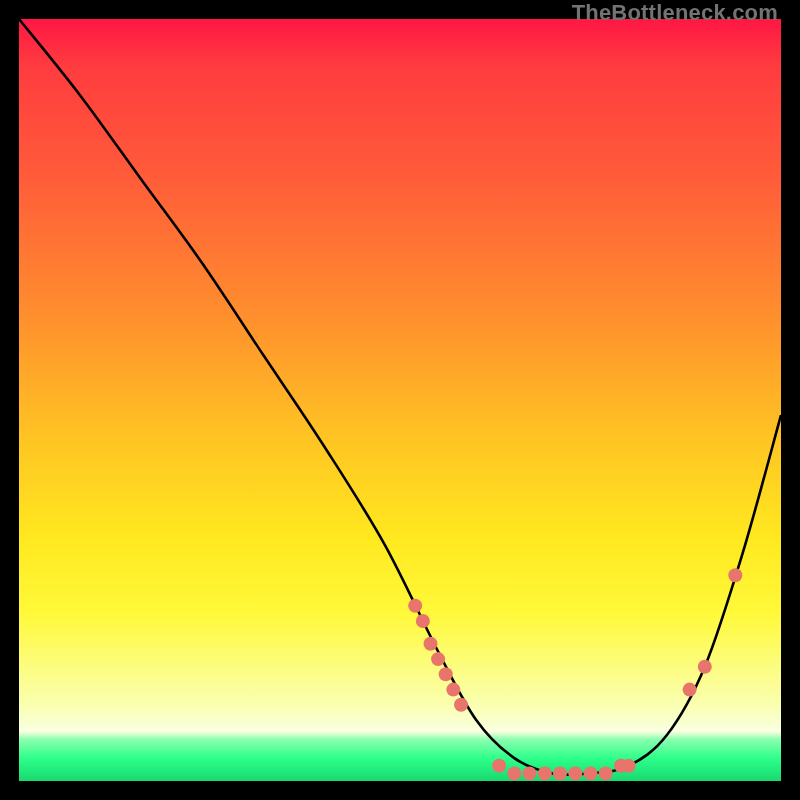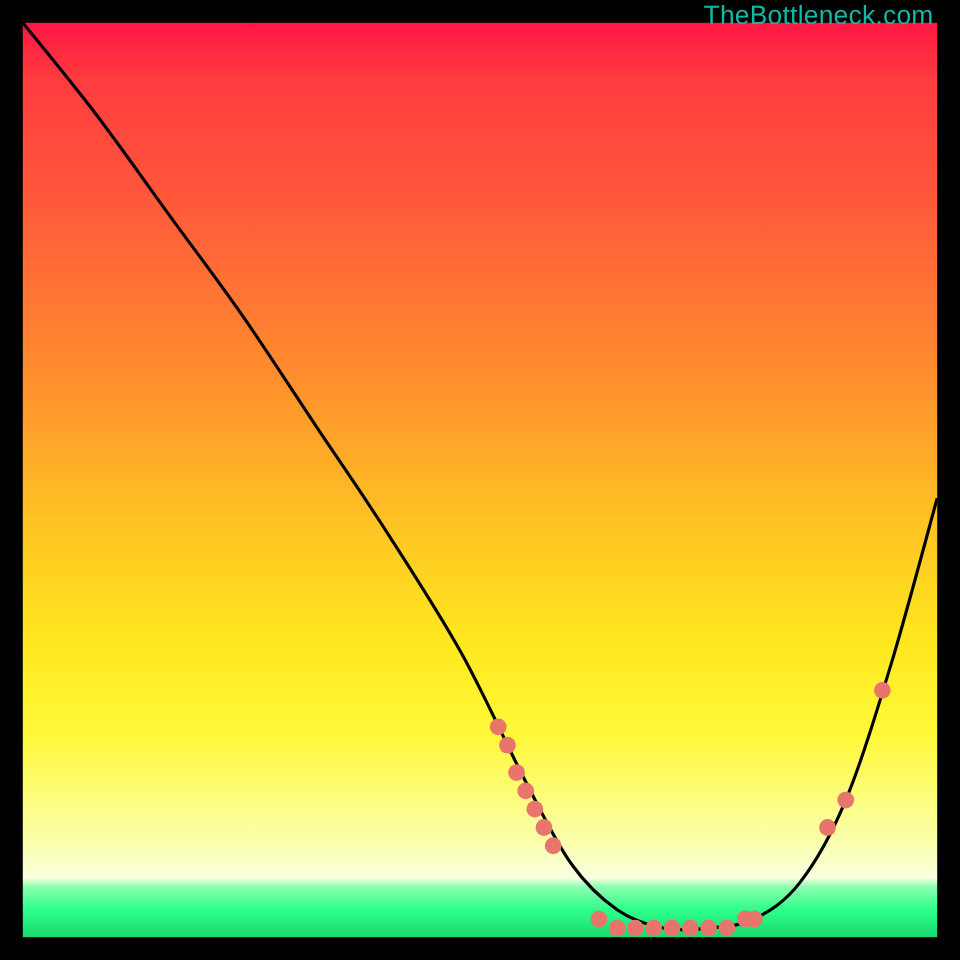--- a/index.html
+++ b/index.html
@@ -31,23 +31,23 @@
       #faffe0 93.5%,
       #8dffb0 94.5%,
       #2dff8a 97%,
       #18d96f 100%
     );
   }
   .attribution {
     position: absolute;
     top: 0px;
     right: 22px;
-    color: #14b8a6;
+    color: #737373;
     font-size: 22px;
-    font-weight: 400;
+    font-weight: 700;
     letter-spacing: 0.2px;
   }
   svg.curve {
     position: absolute;
     left: 0;
     top: 0;
     width: 762px;
     height: 762px;
     overflow: visible;
   }

